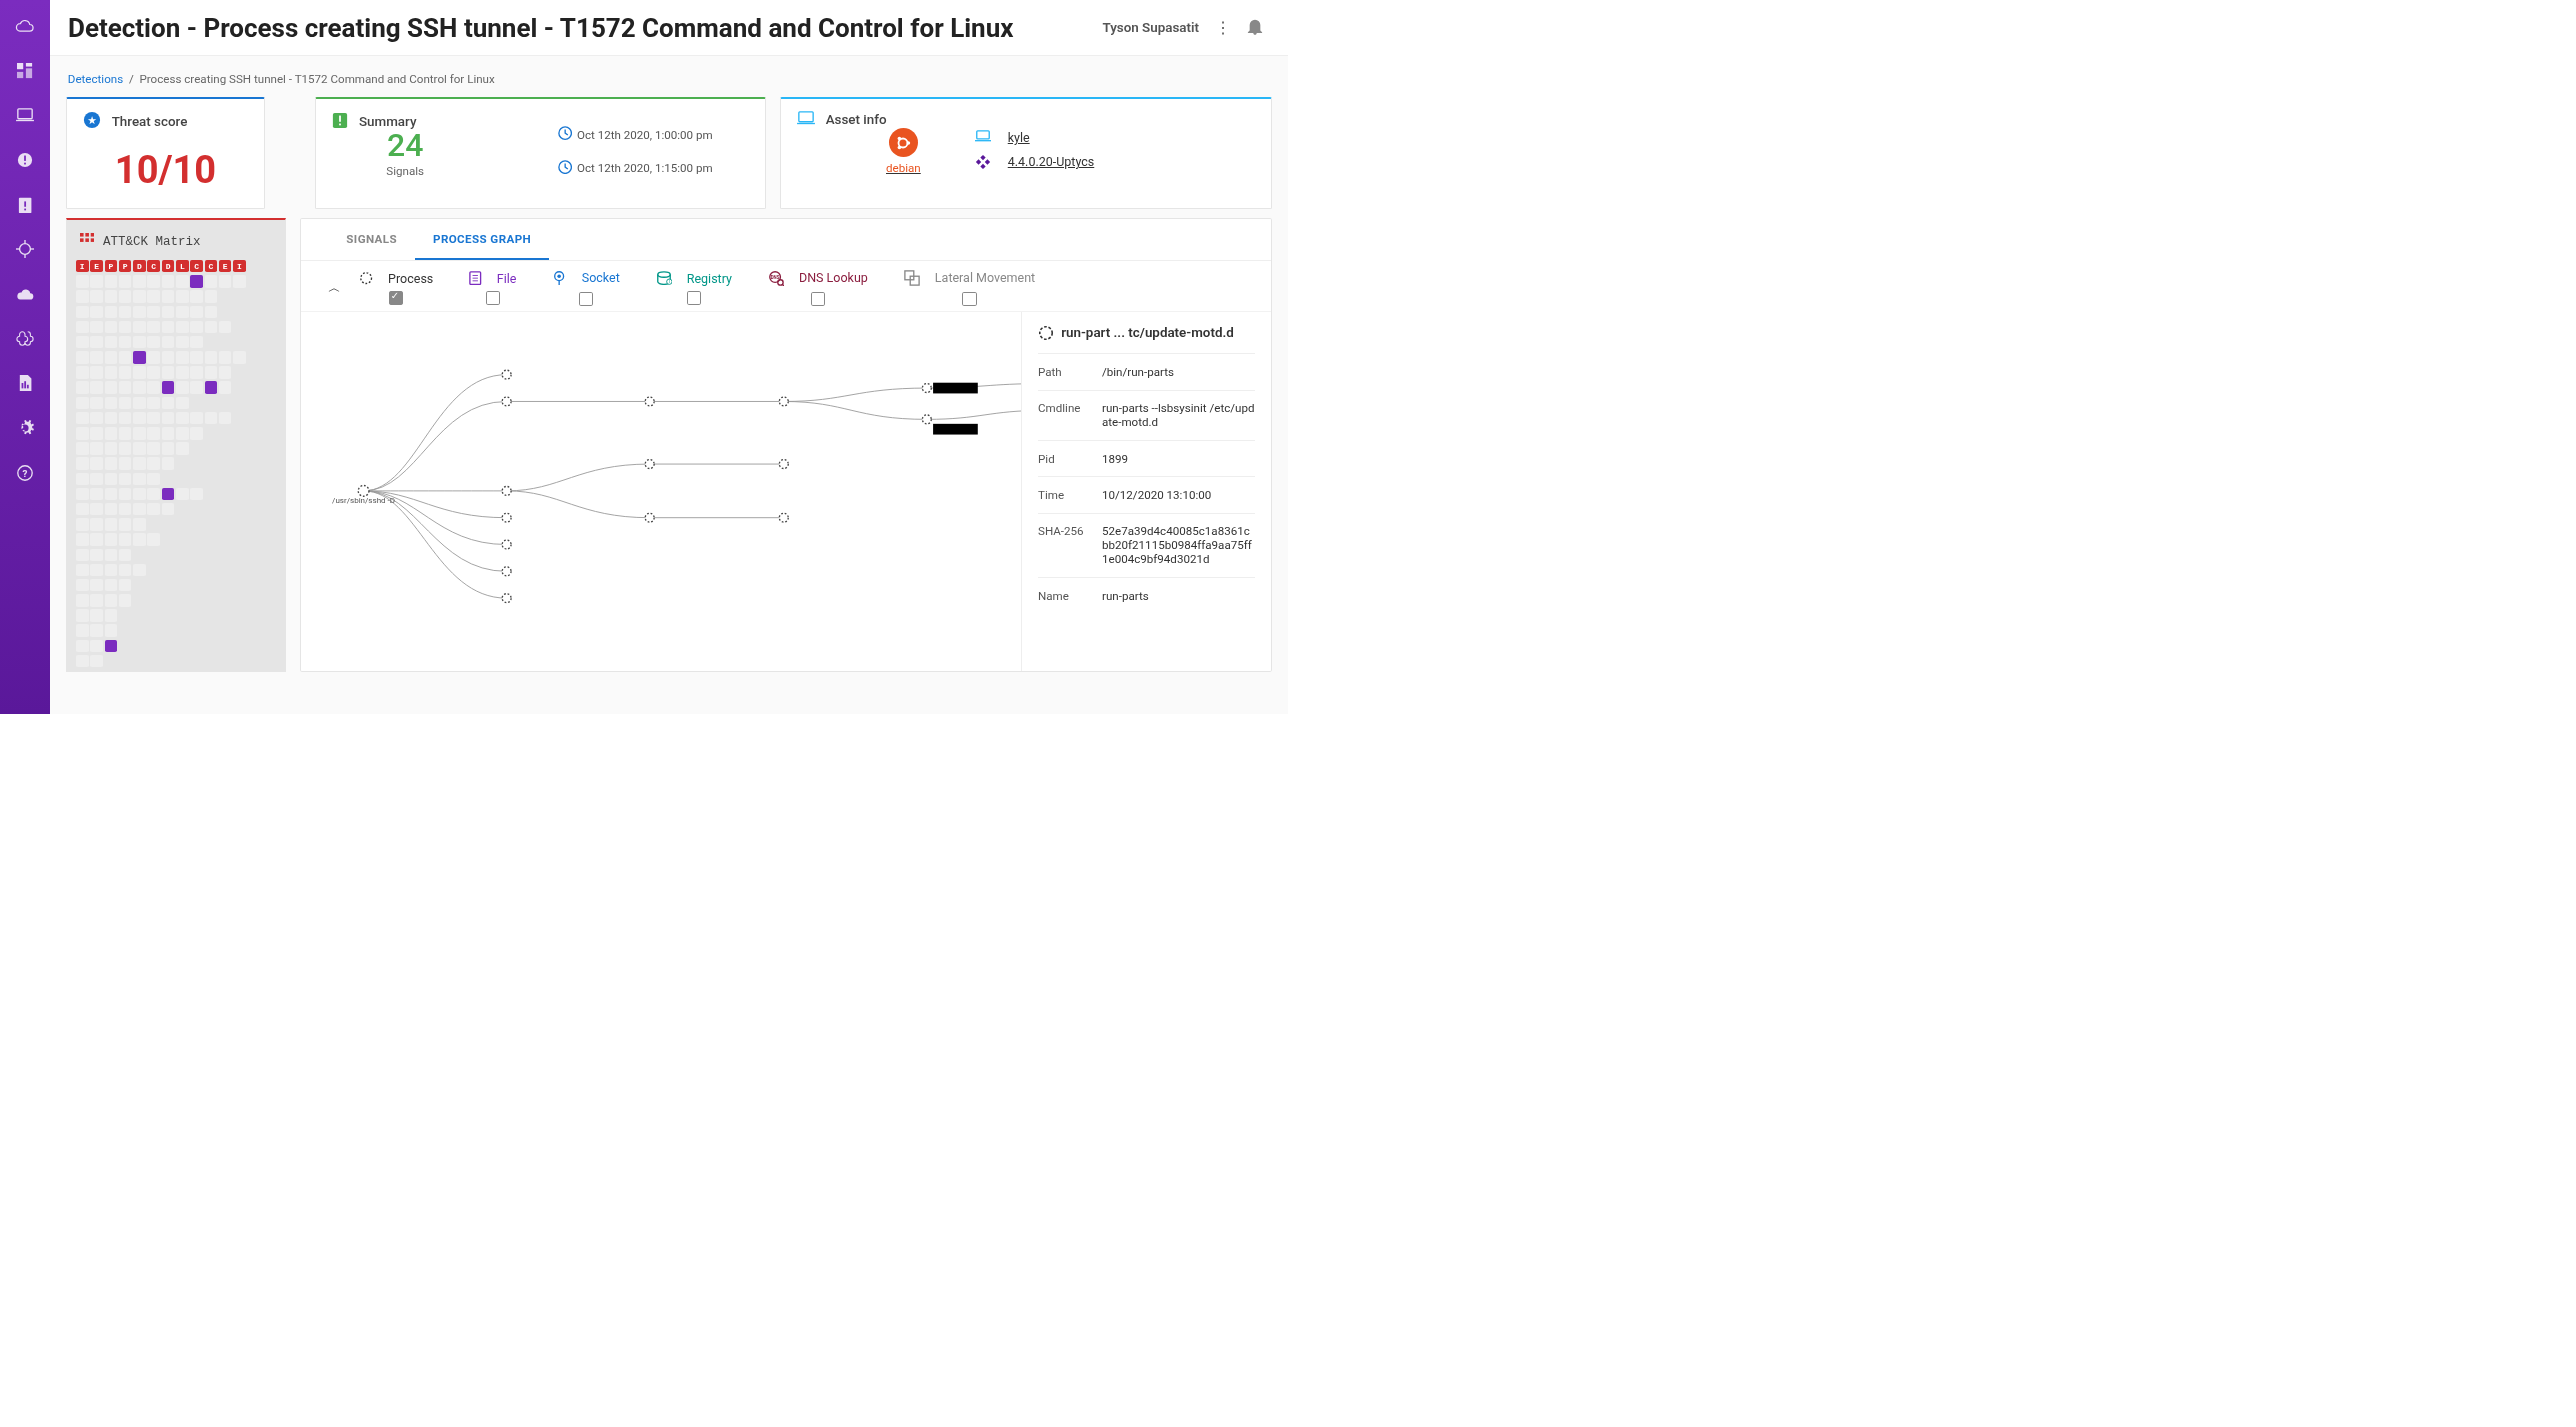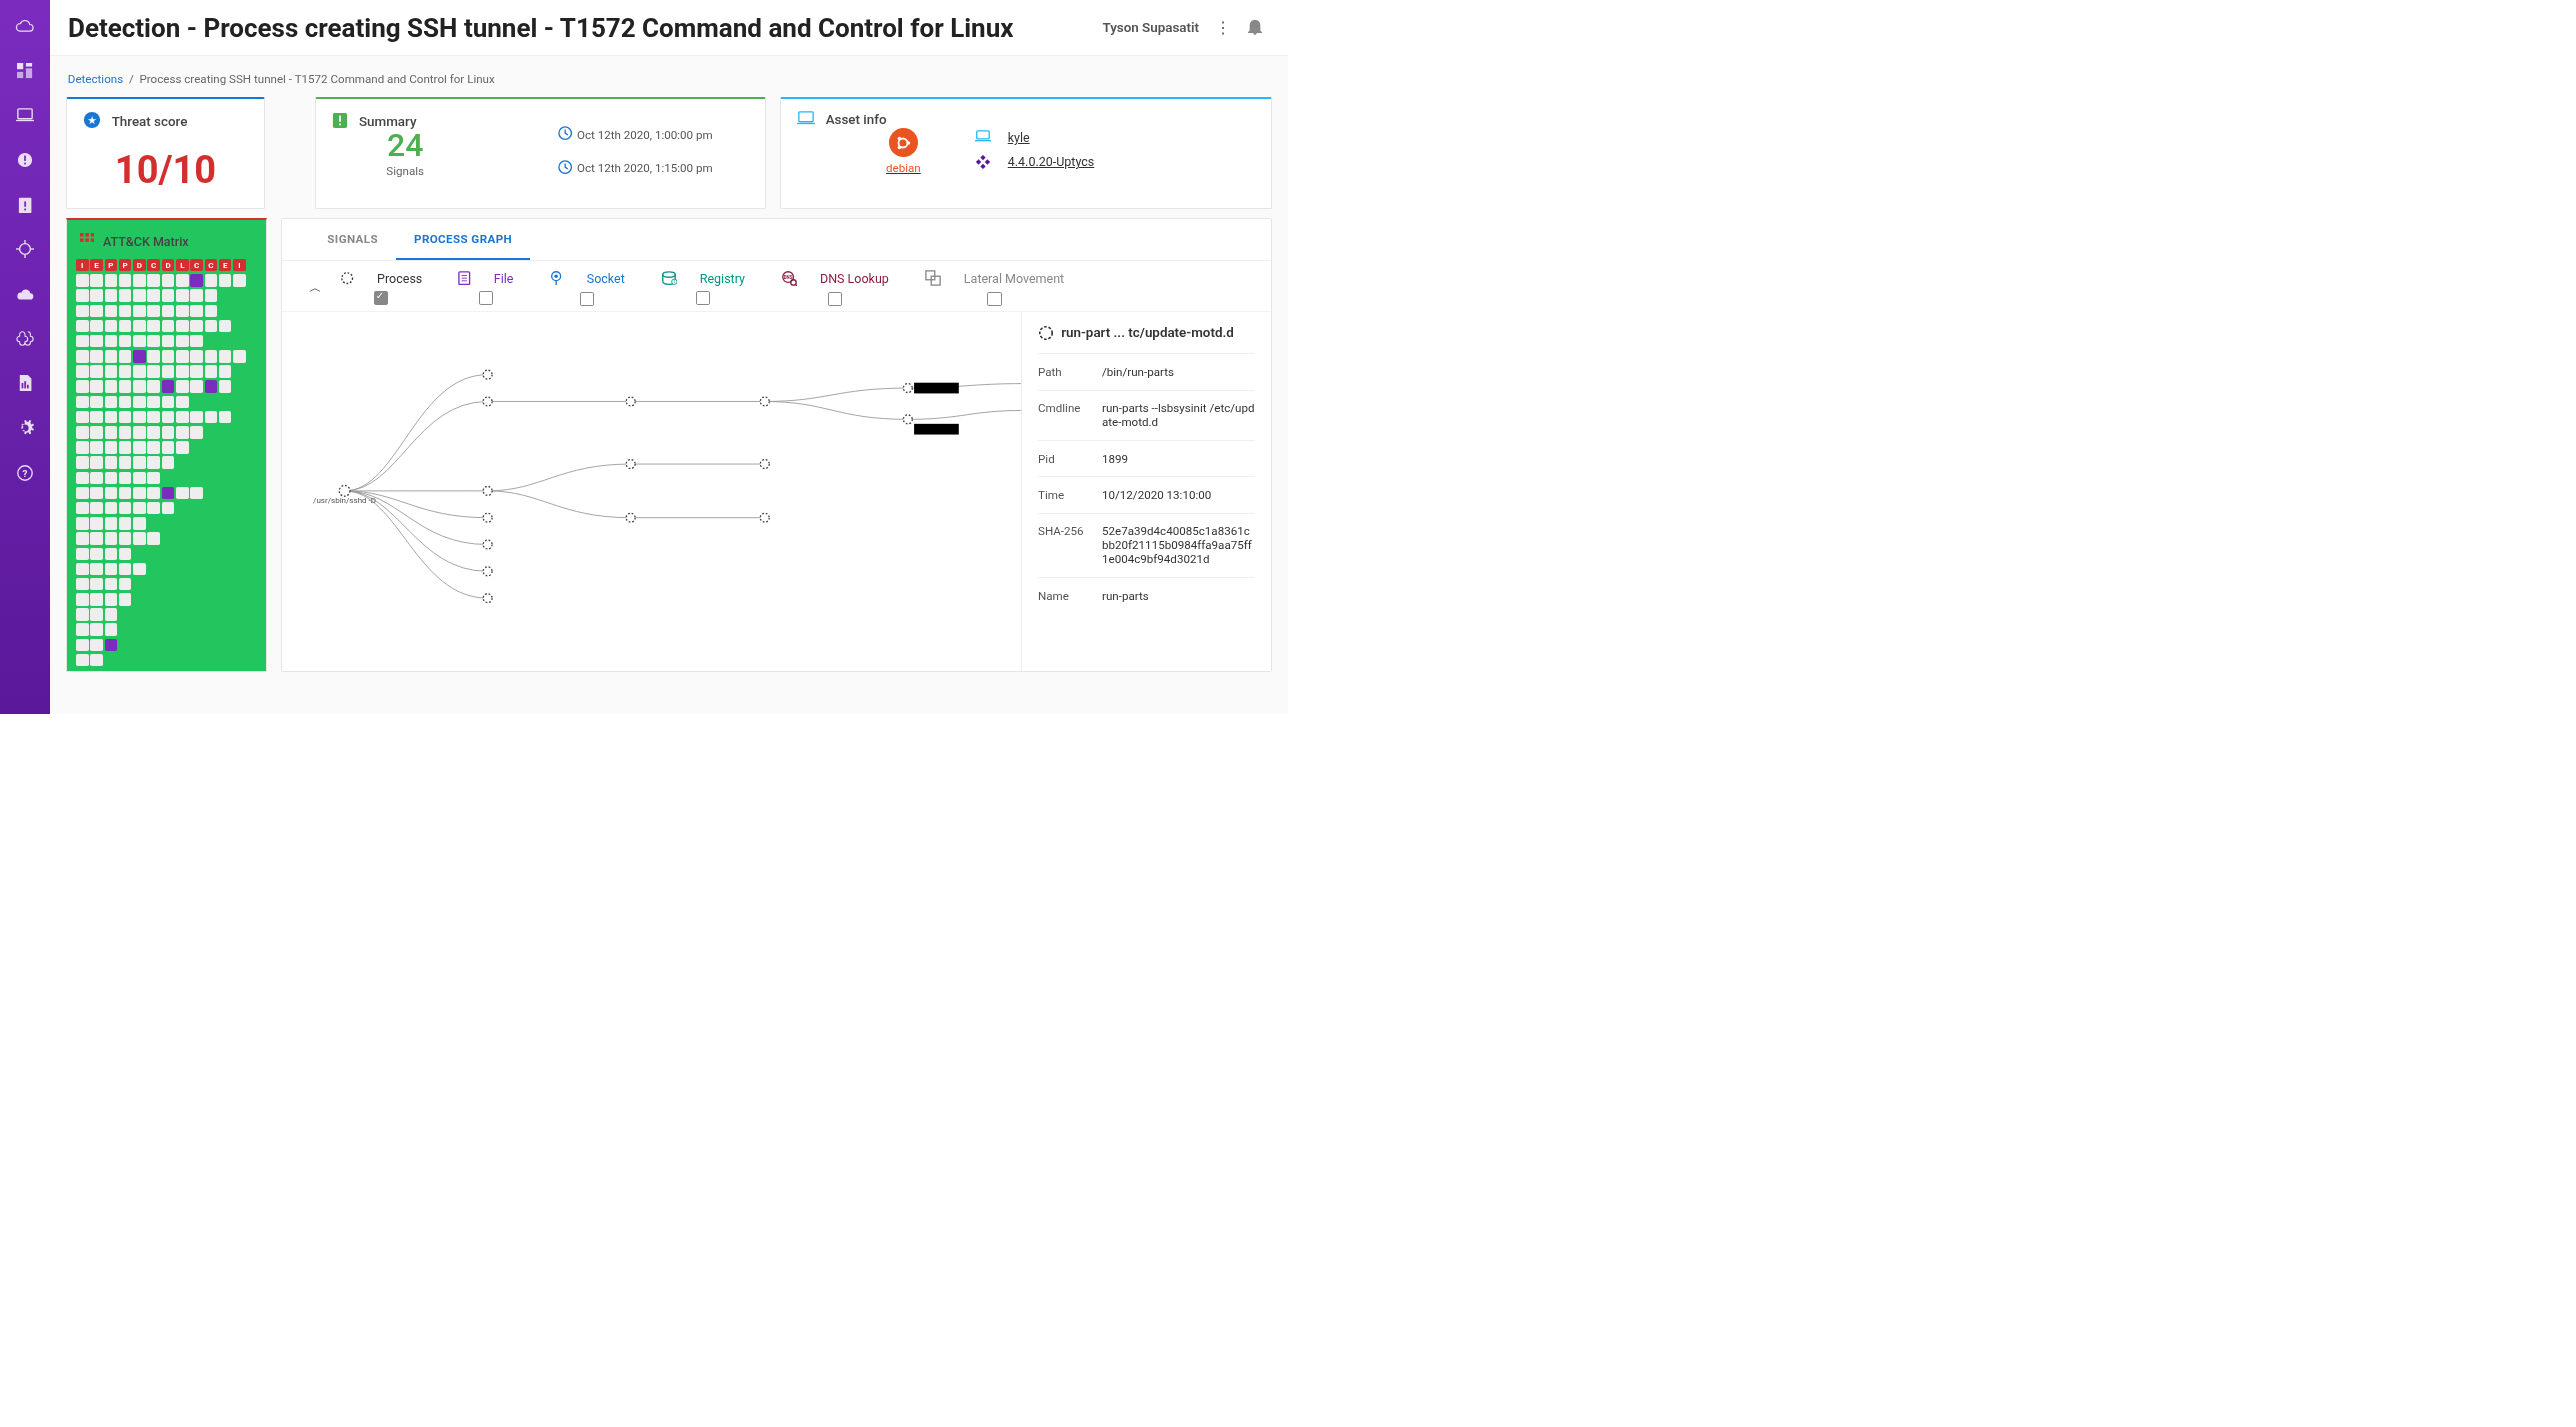--- a/index.html
+++ b/index.html
@@ -26,35 +26,35 @@
 .summary .bignum { font-size: 32px; font-weight: 500; color: #4caf50; }
 .summary .biglabel { font-size: 11.6px; color: #666; }
 .summary .times { margin-left: auto; margin-right: 36px; display: flex; flex-direction: column; gap: 16px; font-size: 11.6px; color: #555; }
 .summary .times .trow { display: flex; align-items: center; gap: 5px; }
 .asset-body { display: flex; align-items: center; gap: 54px; width: 100%; padding-left: 89px; }
 .asset-os { text-align: center; }
 .asset-os .osname { color: #e95420; font-size: 11.6px; margin-top: 3.6px; }
 .asset-meta { display: flex; flex-direction: column; gap: 9px; font-size: 12.5px; }
 .asset-meta .row { display: flex; align-items: flex-start; gap: 17px; }
 .lower { display: flex; gap: 14.3px; height: calc(100% - 188px); }
-.attack-panel { width: 201px; background: #22c55e; border: 0.9px solid #e5e5e5; border-top: 2.7px solid #d32f2f; padding: 12.5px 9px; overflow-y: auto; }
+.attack-panel { width: 220px; background: #e5e5e5; border: 0.9px solid #e5e5e5; border-top: 2.7px solid #d32f2f; padding: 12.5px 9px; overflow-y: auto; font-family: Liberation Mono, monospace; }
 .attack-head { display: flex; align-items: center; gap: 9px; font-size: 12.5px; font-weight: 500; color: #444; margin-bottom: 9px; padding-left: 3.6px; }
 .matrix-header { display: flex; gap: 1.8px; margin-bottom: 2.7px; }
 .matrix-header .hcell { width: 12.5px; height: 12.5px; background: #d32f2f; color: #fff; font-size: 8px; font-weight: 700; display: flex; align-items: center; justify-content: center; border-radius: 1.8px; }
 .matrix-grid { display: flex; flex-direction: column; gap: 2.7px; }
 .matrix-row { display: flex; gap: 1.8px; }
 .matrix-row .cell { width: 12.5px; height: 12.5px; background: #eee; border-radius: 1.8px; }
 .matrix-row .cell.active { background: #7b2cbf; }
 .graph-panel { flex: 1; background: #fff; border: 0.9px solid #e5e5e5; border-radius: 1.8px; display: flex; flex-direction: column; overflow: hidden; }
 .gtabs { display: flex; border-bottom: 0.9px solid #eee; padding: 0 27px; }
 .gtab { padding: 12.5px 18px; font-size: 11.6px; font-weight: 700; letter-spacing: 0.4px; color: #888; cursor: pointer; border-bottom: 2.7px solid transparent; }
 .gtab.active { color: #1976d2; border-bottom-color: #1976d2; }
 .gfilters { display: flex; align-items: center; gap: 36px; padding: 9px 27px 5.4px 27px; border-bottom: 0.9px solid #f2f2f2; }
 .gfilter { display: flex; flex-direction: column; align-items: center; gap: 5.4px; font-size: 12.5px; }
-.gfilter .label { display: flex; align-items: center; gap: 23px; }
+.gfilter .label { display: flex; align-items: flex-start; gap: 15px; }
 .gfilter .cb { width: 14.3px; height: 14.3px; border: 1.8px solid #888; border-radius: 1.8px; }
 .gfilter.checked .cb { background: #888; position: relative; }
 .gfilter.checked .cb::after { content: "✓"; color: #fff; font-size: 9.8px; position: absolute; top: -1.8px; left: 0.9px; }
 .graph-body { flex: 1; display: flex; overflow: hidden; }
 .graph-svg-wrap { flex: 1; position: relative; overflow: hidden; }
 .detail-panel { width: 250px; border-left: 0.9px solid #eee; padding: 12.5px 16px; overflow-y: auto; }
 .detail-head { display: flex; align-items: center; gap: 7.2px; font-size: 13.4px; font-weight: 600; margin-bottom: 12.5px; }
 .detail-row { display: flex; padding: 10.7px 0; border-top: 0.9px solid #eee; font-size: 11.6px; }
 .detail-row .k { width: 64px; color: #555; flex-shrink: 0; }
 .detail-row .v { color: #333; word-break: break-all; }

